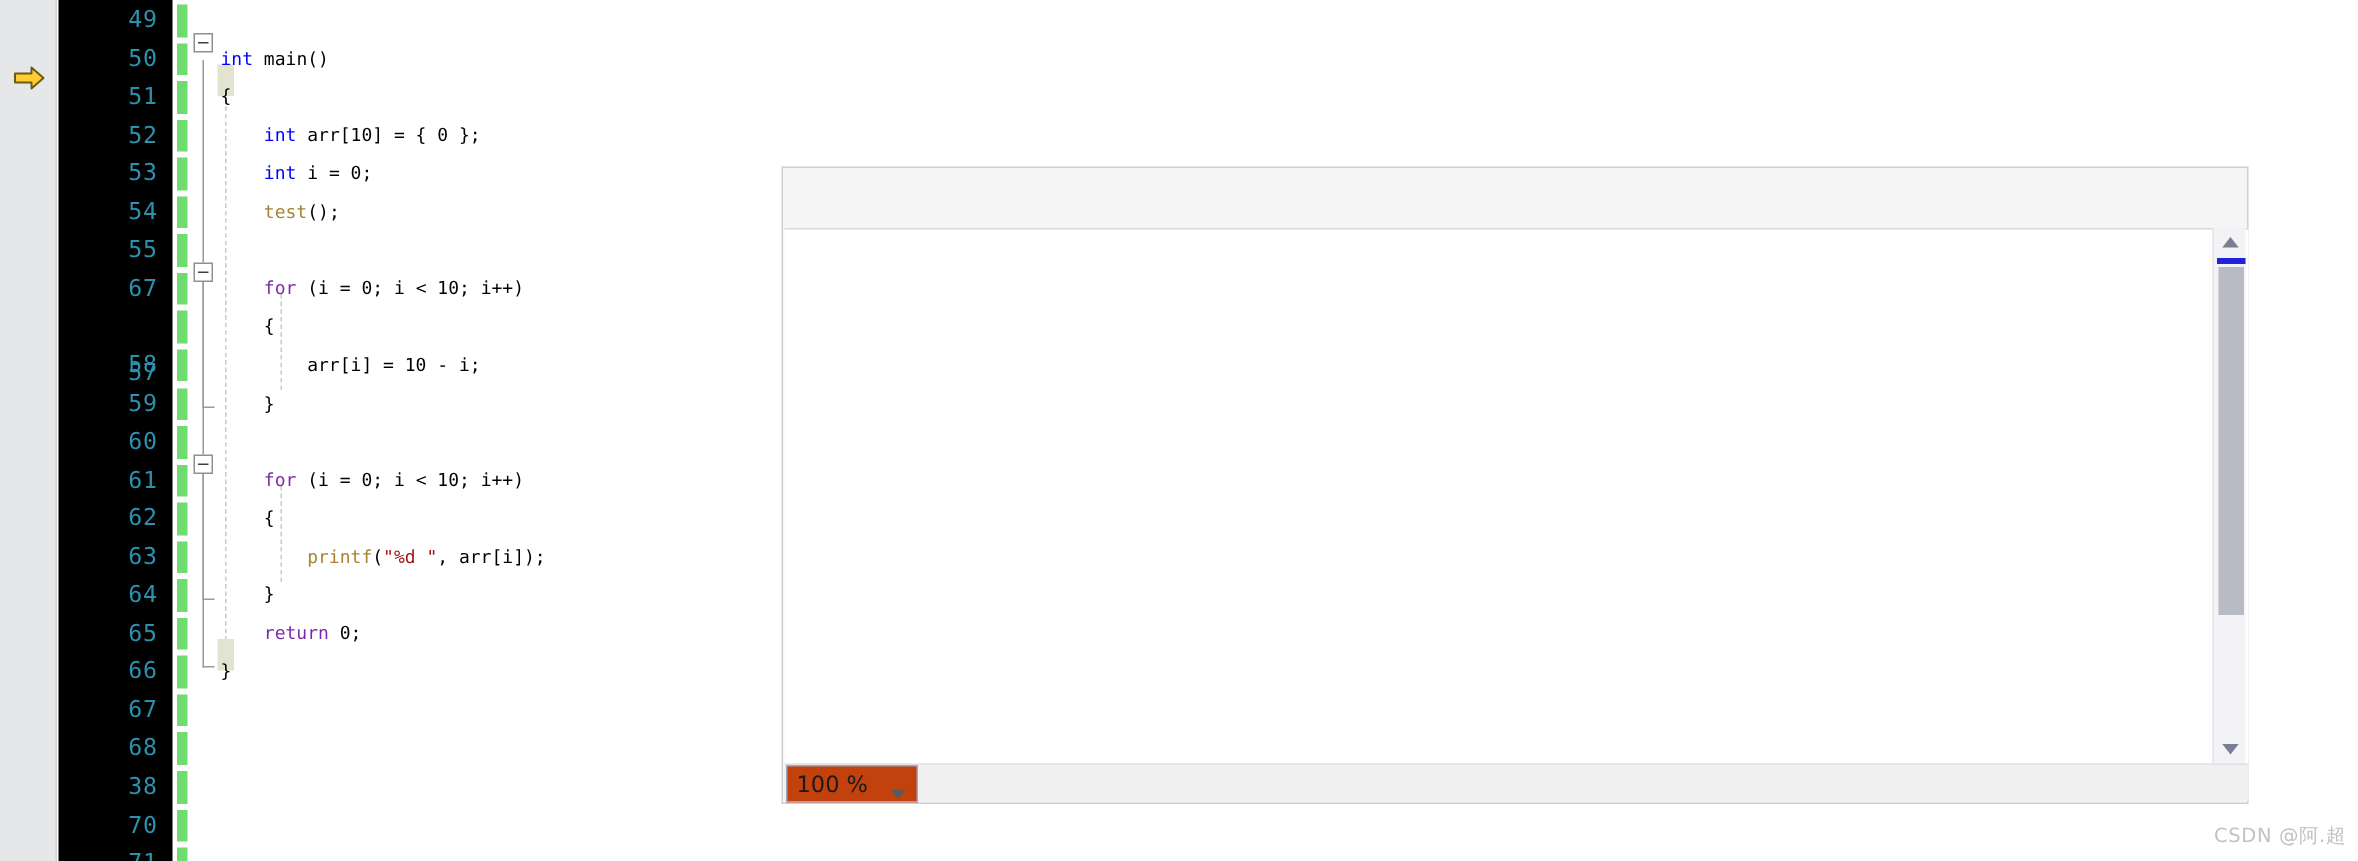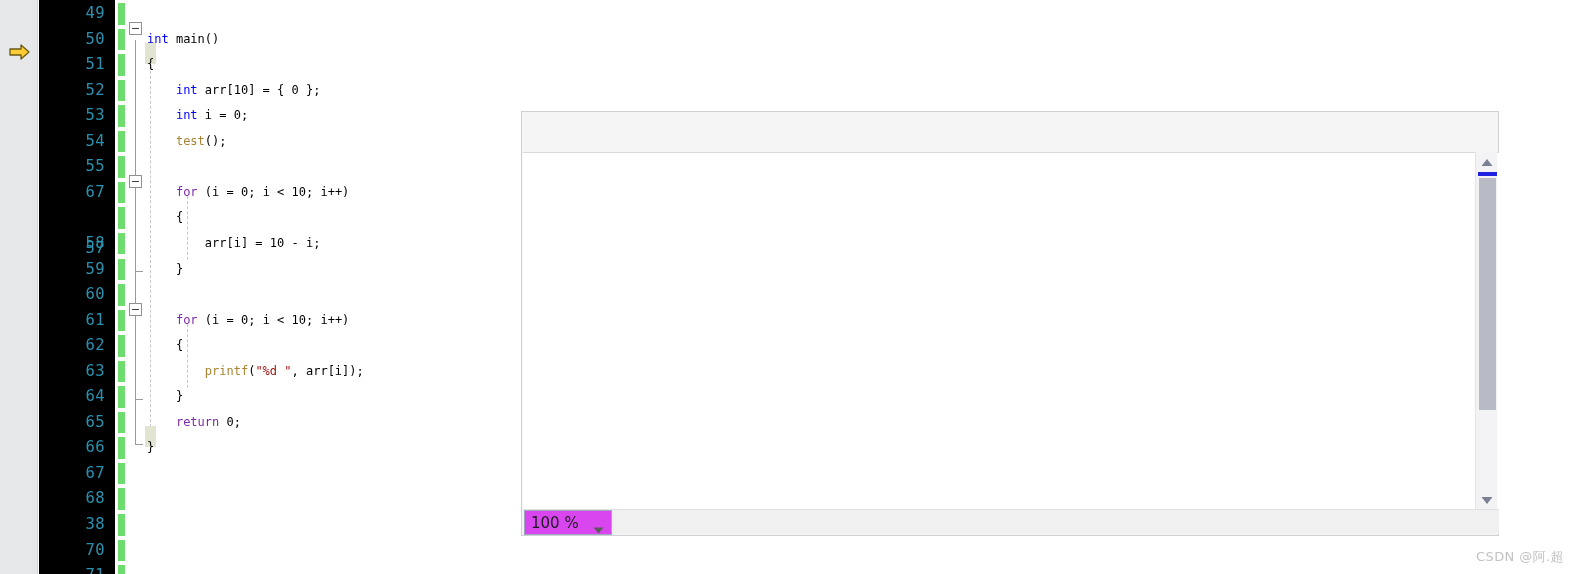--- a/index.html
+++ b/index.html
@@ -160,21 +160,21 @@
     background: #2121e0; }
   .sb-thumb { position: absolute; left: 3px; width: 17px; background: #b8bac4; }
 
   
   .reg-footer {
     position: absolute; left: 1px; bottom: 1px; width: 976px; height: 25px;
     background: #f0f0f0; border-top: 1px solid #e0e0e4;
   }
   .zoom-combo {
     position: absolute; left: 1px; top: 0; width: 88px; height: 25px;
-    background: #d946ef; border: 1px solid #a0a6c0;
+    background: #c2410c; border: 1px solid #a0a6c0;
     display: flex; align-items: center;
   }
   .zoom-value {
     font-family: "DejaVu Sans", sans-serif;
     font-size: 15px; color: #1a1a1a; margin-left: 6px;
   }
   .zoom-caret {
     position: absolute; right: 7px; top: 9px;
   }
 

